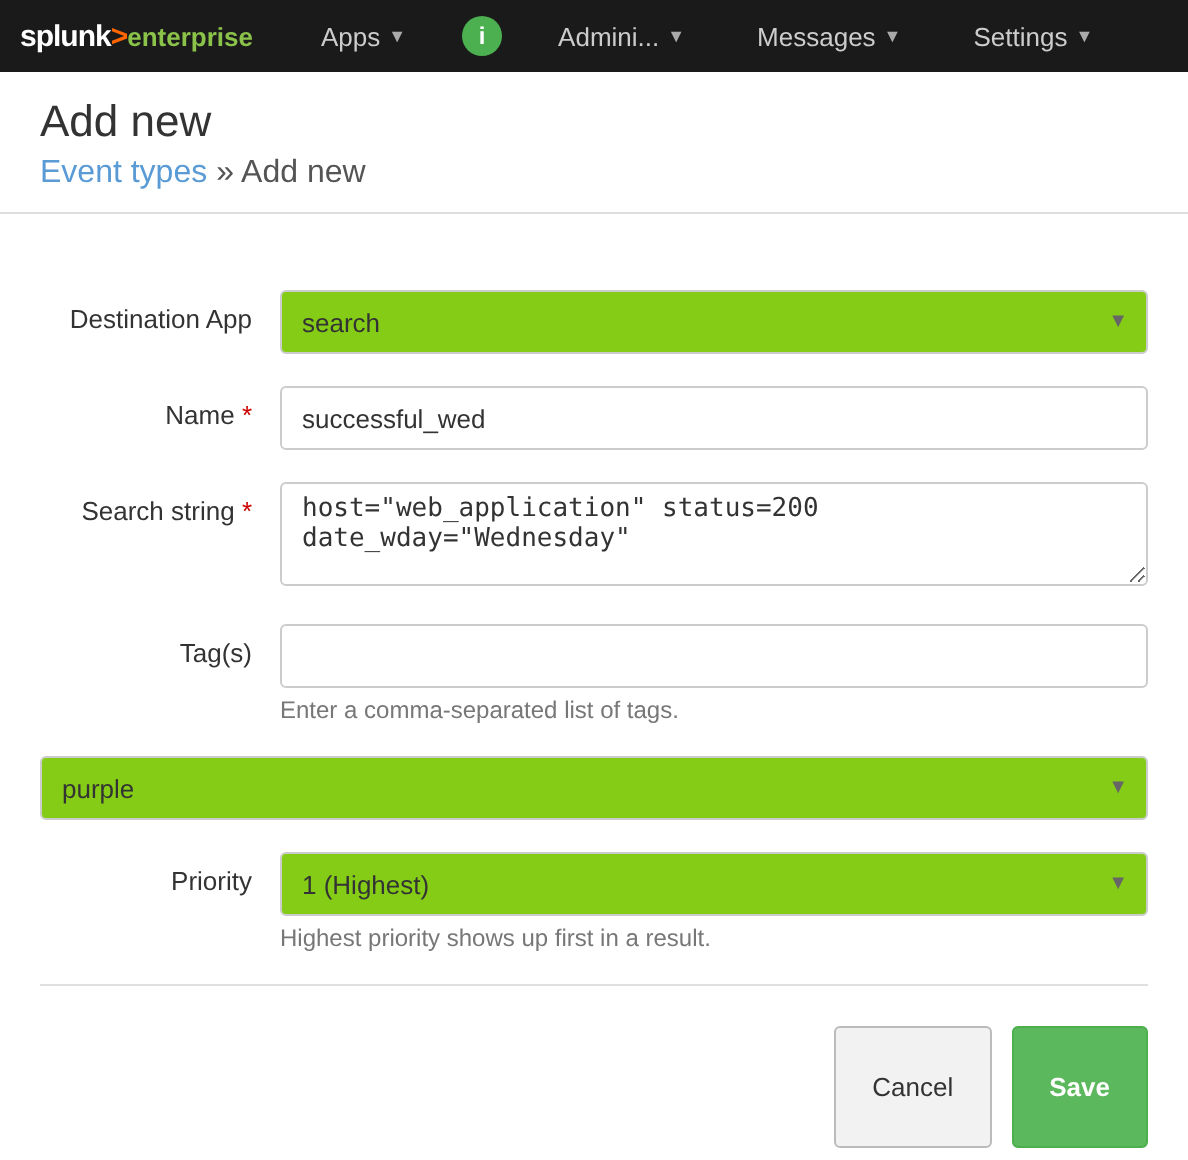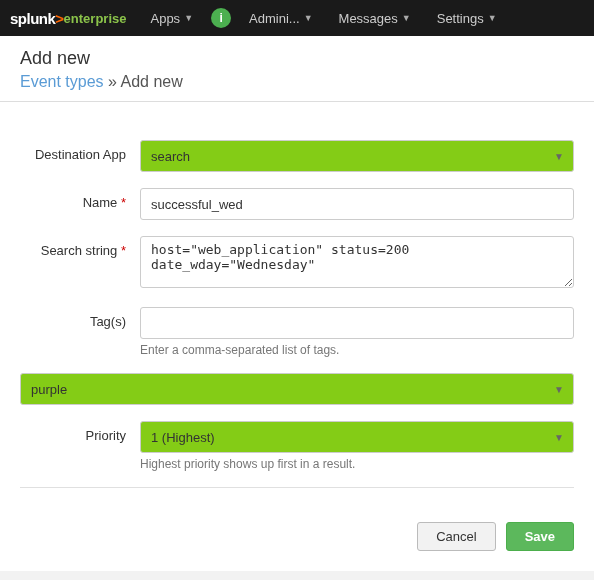--- a/index.html
+++ b/index.html
@@ -12,21 +12,21 @@
       color: #333;
     }
 
     
     .top-nav {
       background: #1a1a1a;
       height: 36px;
       display: flex;
       align-items: center;
       padding: 0 10px;
-      gap: 2px;
+      gap: 12px;
     }
     .logo {
       display: flex;
       align-items: center;
       margin-right: 10px;
     }
     .logo-splunk {
       color: #fff;
       font-size: 15px;
       font-weight: bold;
@@ -69,21 +69,21 @@
       cursor: pointer;
     }
 
     
     .page-header {
       background: #fff;
       border-bottom: 1px solid #ddd;
       padding: 12px 20px 10px 20px;
     }
     .page-title {
-      font-size: 18px;
+      font-size: 22px;
       font-weight: normal;
       color: #333;
       margin-bottom: 4px;
     }
     .breadcrumb {
       font-size: 16px;
       color: #555;
     }
     .breadcrumb a {
       color: #5a9bd5;
@@ -185,27 +185,26 @@
     }
 
     
     .btn-row {
       display: flex;
       justify-content: flex-end;
       gap: 10px;
       padding-top: 4px;
     }
     .btn {
-      padding: 6px 18px;
+      padding: 22px 18px;
       border-radius: 3px;
       font-size: 13px;
       cursor: pointer;
       border: 1px solid #ccc;
       font-weight: normal;
-      margin-top: 14px;
     }
     .btn-cancel {
       background: #f2f2f2;
       color: #333;
       border-color: #bbb;
     }
     .btn-save {
       background: #5cb85c;
       color: #fff;
       border-color: #4cae4c;

